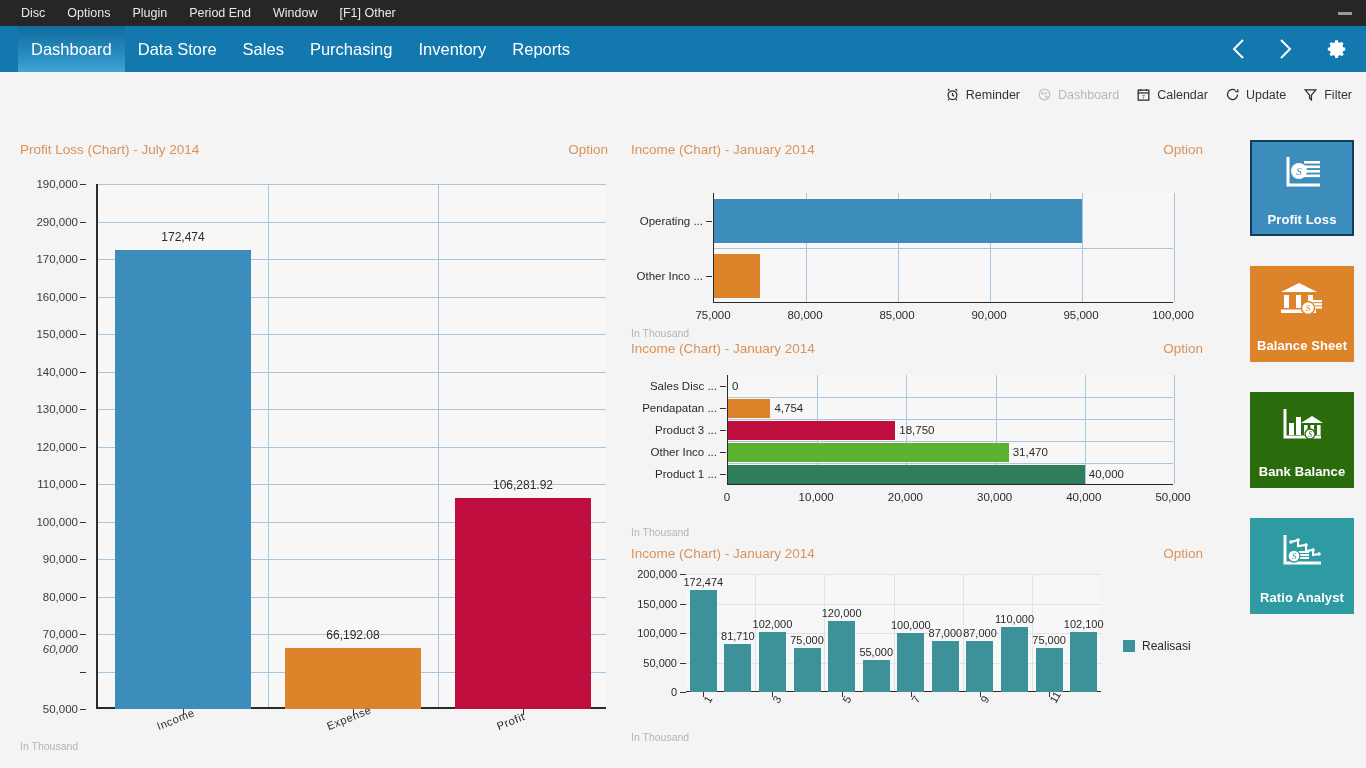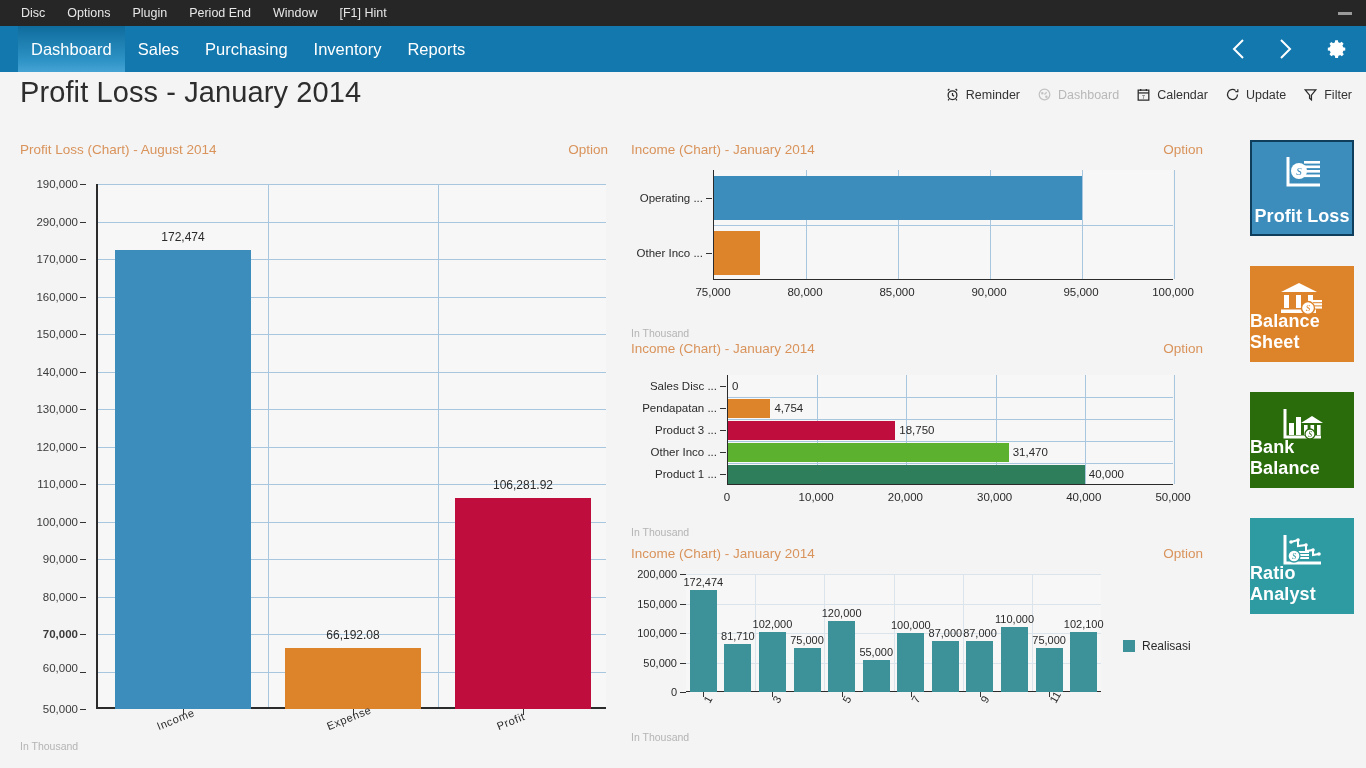--- a/index.html
+++ b/index.html
@@ -156,37 +156,38 @@
   
   .rail { position: absolute; right: 12px; top: 140px; width: 104px; }
   .tile {
     width: 104px; height: 96px; margin-bottom: 30px;
     display: flex; flex-direction: column; align-items: center;
     justify-content: flex-end; padding-bottom: 9px; cursor: pointer;
     color: #fff; position: relative;
   }
   .tile.selected { outline: 2px solid #0f3d5c; outline-offset: -2px; }
   .tile .ticon { position: absolute; top: 14px; left: 50%; transform: translateX(-50%); }
-  .tile .tlabel { font-size: 18px; font-weight: bold; letter-spacing: .1px; }
+  .tile .tlabel { font-size: 13px; font-weight: bold; letter-spacing: .1px; }
 </style>
 </head>
 <body>
 
 <div class="menubar" id="menubar">
   <div class="win-min"></div>
 <div class="mitem">Disc</div>
     <div class="mitem">Options</div>
     <div class="mitem">Plugin</div>
     <div class="mitem">Period End</div>
     <div class="mitem">Window</div>
-    <div class="mitem">[F1] Hint</div>
+    <div class="mitem">[F1] Other</div>
   </div>
 
 <div class="navbar" id="navbar">
   <div class="tab active">Dashboard</div>
+    <div class="tab">Data Store</div>
     <div class="tab">Sales</div>
     <div class="tab">Purchasing</div>
     <div class="tab">Inventory</div>
     <div class="tab">Reports</div>
     <div class="nav-right">
     <div class="nav-arrow">
       <svg width="18" height="26" viewBox="0 0 18 26">
           <polyline points="13,4 4,13 13,22" fill="none" stroke="#fff" stroke-width="2"></polyline>
         </svg>
     </div>
@@ -198,21 +199,20 @@
     <div class="nav-gear">
       <svg width="22" height="22" viewBox="0 0 24 24" fill="#fff">
         <path d="M12 8.2a3.8 3.8 0 1 0 0 7.6 3.8 3.8 0 0 0 0-7.6zm0 5.9a2.1 2.1 0 1 1 0-4.2 2.1 2.1 0 0 1 0 4.2z"></path>
         <path d="M21 13.5v-3l-2.3-.4a7 7 0 0 0-.8-1.9l1.3-1.9-2.1-2.1-1.9 1.3a7 7 0 0 0-1.9-.8L13 2.5h-3l-.4 2.3a7 7 0 0 0-1.9.8L5.9 4.3 3.8 6.4l1.3 1.9a7 7 0 0 0-.8 1.9l-2.3.4v3l2.3.4c.2.7.4 1.3.8 1.9l-1.3 1.9 2.1 2.1 1.9-1.3c.6.3 1.2.6 1.9.8l.4 2.3h3l.4-2.3c.7-.2 1.3-.4 1.9-.8l1.9 1.3 2.1-2.1-1.3-1.9c.3-.6.6-1.2.8-1.9l2.2-.4z"></path>
       </svg>
     </div>
   </div>
 </div>
 
 <div class="pagehead">
-  <div class="pagetitle">Profit Loss - January 2014</div>
   <div class="headtools" id="headtools">
       <div class="tool">
         <span>
           <svg width="15" height="15" viewBox="0 0 24 24" fill="none" stroke="#2a2a2a" stroke-width="2">
             <circle cx="12" cy="13" r="7"></circle>
             <path d="M12 9.5v3.5l2.5 1.8"></path>
             <path d="M4.5 5.5 7 3.2M19.5 5.5 17 3.2"></path>
             <path d="M6.5 19.5 5 21.5M17.5 19.5 19 21.5"></path>
           </svg>
         </span>
@@ -254,21 +254,21 @@
           <svg width="15" height="15" viewBox="0 0 24 24" fill="none" stroke="#2a2a2a" stroke-width="2">
             <polygon points="3.5,4.5 20.5,4.5 13.5,13 13.5,20.5 10.5,18 10.5,13"></polygon>
           </svg>
         </span>
         <span>Filter</span>
       </div>
     </div>
 </div>
 
 <div class="sechead" style="left:20px; top:142px; width:588px;">
-  <span class="ttl">Profit Loss (Chart) - August 2014</span>
+  <span class="ttl">Profit Loss (Chart) - July 2014</span>
   <span class="opt">Option</span>
 </div>
 
 <div class="sechead" style="left:631px; top:142px; width:572px;">
   <span class="ttl">Income (Chart) - January 2014</span>
   <span class="opt">Option</span>
 </div>
 
 <div class="sechead" style="left:631px; top:341px; width:572px;">
   <span class="ttl">Income (Chart) - January 2014</span>
@@ -277,23 +277,23 @@
 
 <div class="sechead" style="left:631px; top:546px; width:572px;">
   <span class="ttl">Income (Chart) - January 2014</span>
   <span class="opt">Option</span>
 </div>
 
 <div class="panel" id="mainChart">
   <div class="mc-ylabels" id="mcY">
       <div class="mc-ylabel" style="top: 549px;">50,000</div>
       <div class="mc-tick" style="top: 549px;"></div>
-      <div class="mc-ylabel" style="top: 508px;">60,000</div>
+      <div class="mc-ylabel" style="top: 489px; font-style: italic;">60,000</div>
       <div class="mc-tick" style="top: 511.5px;"></div>
-      <div class="mc-ylabel" style="top: 474px; font-weight: bold;">70,000</div>
+      <div class="mc-ylabel" style="top: 474px;">70,000</div>
       <div class="mc-tick" style="top: 474px;"></div>
       <div class="mc-ylabel" style="top: 436.5px;">80,000</div>
       <div class="mc-tick" style="top: 436.5px;"></div>
       <div class="mc-ylabel" style="top: 399px;">90,000</div>
       <div class="mc-tick" style="top: 399px;"></div>
       <div class="mc-ylabel" style="top: 361.5px;">100,000</div>
       <div class="mc-tick" style="top: 361.5px;"></div>
       <div class="mc-ylabel" style="top: 324px;">110,000</div>
       <div class="mc-tick" style="top: 324px;"></div>
       <div class="mc-ylabel" style="top: 286.5px;">120,000</div>
@@ -339,21 +339,21 @@
       <div class="mc-xtick" style="left: 255px; top: 525px;"></div>
       <div class="mc-xlabel" style="left: 227px; top: 537px;">Expense</div>
       <div class="mc-bar" style="left: 357px; width: 136px; top: 313.943px; height: 211.057px; background: rgb(191, 13, 62);"></div>
       <div class="mc-barlabel" style="left: 425px; top: 293.943px;">106,281.92</div>
       <div class="mc-xtick" style="left: 425px; top: 525px;"></div>
       <div class="mc-xlabel" style="left: 397px; top: 537px;">Profit</div>
     </div>
 </div>
 <div class="inthousand" style="position:absolute; left:20px; top:740px;">In Thousand</div>
 
-<div class="panel" style="left:631px; top:154px; width:572px; height:170px;" id="incSum">
+<div class="panel" style="left:631px; top:177px; width:572px; height:170px;" id="incSum">
     <div class="hb-plot" style="left: 82px; top: 16px; width: 460px; height: 110px;">
       <div class="hb-vgrid" style="left: 92px;"></div>
       <div class="hb-vgrid" style="left: 184px;"></div>
       <div class="hb-vgrid" style="left: 276px;"></div>
       <div class="hb-vgrid" style="left: 368px;"></div>
       <div class="hb-vgrid" style="left: 460px;"></div>
       <div class="hb-hgrid" style="top: 55px;"></div>
       <div class="hb-bar" style="top: 5.5px; height: 44px; width: 368px; background: rgb(60, 141, 188);"></div>
       <div class="hb-bar" style="top: 60.5px; height: 44px; width: 46px; background: rgb(221, 131, 41);"></div>
     </div>

